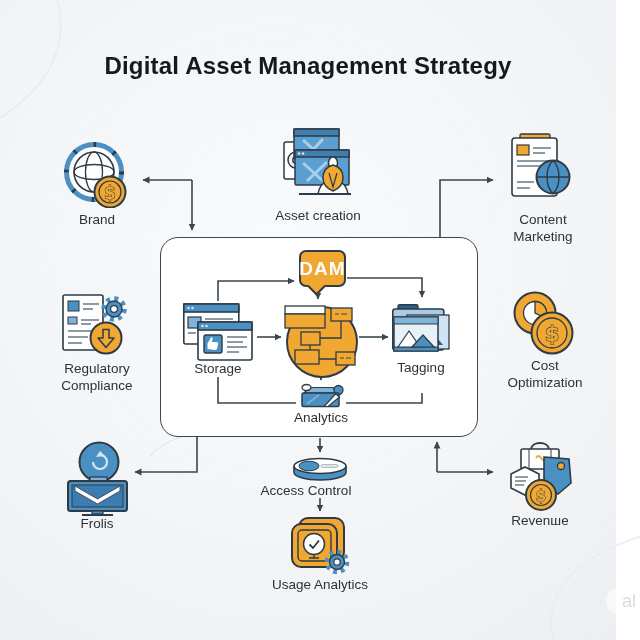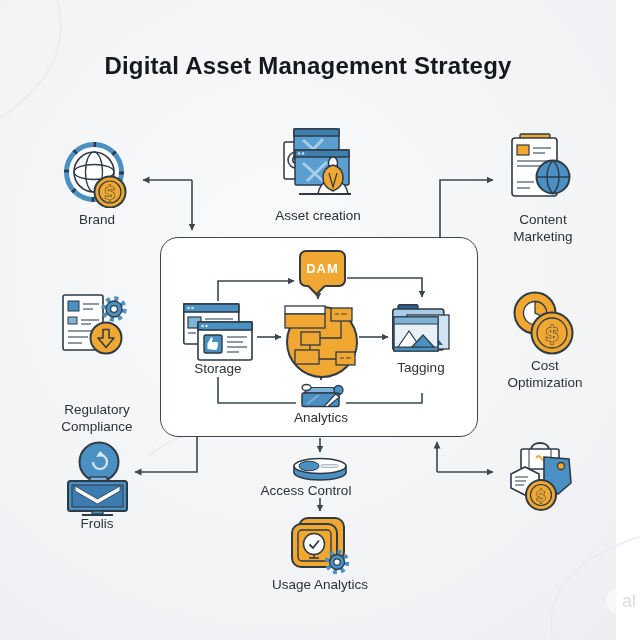--- a/index.html
+++ b/index.html
@@ -11,21 +11,21 @@
          font-size:24px;font-weight:700;color:#15191e;letter-spacing:.2px;}
   .core-box{position:absolute;left:160px;top:237px;width:318px;height:200px;
             background:#ffffff;border:1.5px solid #3a4750;border-radius:18px;box-sizing:border-box;}
   .conn{position:absolute;left:0;top:0;pointer-events:none;}
   .lbl{position:absolute;text-align:center;font-size:13.5px;line-height:17px;color:#2c3238;}
   .lbl span{display:block;}
   .ic{position:absolute;line-height:0;}
   .dam{position:absolute;left:299px;top:250px;width:47px;height:37px;
        background:#f0a832;border:2px solid #333b44;border-radius:7px;
        display:flex;align-items:center;justify-content:center;box-sizing:border-box;}
-  .dam .txt{color:#ffffff;font-weight:700;font-size:13px;letter-spacing:1px;}
+  .dam .txt{color:#ffffff;font-weight:700;font-size:19px;letter-spacing:1px;}
   .dam .tail{position:absolute;left:9px;bottom:-7.5px;width:11px;height:11px;
        background:#f0a832;border-right:2px solid #333b44;border-bottom:2px solid #333b44;
        transform:rotate(45deg);}
   .watermark{position:absolute;left:606px;top:588px;width:46px;height:26px;border-radius:13px;
        background:rgba(255,255,255,.55);color:#d9dce0;font-size:18px;font-weight:400;
        display:flex;align-items:center;justify-content:center;}
 </style>
 </head>
 <body>
 
@@ -119,21 +119,21 @@
       <g stroke="#8d99a3" stroke-width="2">
         <path d="M21,11 H37 M21,16 H31 M19,27 H37 M19,31 H29 M6,38 H36 M6,44 H26 M6,50 H20"></path>
       </g>
       <circle cx="52" cy="16" r="10" fill="none" stroke="#4a90c2" stroke-width="5.5" stroke-dasharray="3.8 4.05"></circle>
       <circle cx="52" cy="16" r="8" fill="#4a90c2" stroke="#2e3a45" stroke-width="1.3"></circle>
       <circle cx="52" cy="16" r="3.4" fill="#fff" stroke="#2e3a45" stroke-width="1.2"></circle>
       <circle cx="44" cy="45" r="15.5" fill="#f0a832" stroke="#2e3a45" stroke-width="2"></circle>
       <path d="M41,36.5 h6 v8.5 h5 l-8,9.5 -8,-9.5 h5 z" fill="#f0a832" stroke="#2e3a45" stroke-width="1.5" stroke-linejoin="round"></path>
     </svg>
   </div>
-  <div class="lbl" style="left:32px;top:360px;width:130px;margin-top:41px;">
+  <div class="lbl" style="left:32px;top:360px;width:130px;">
     <span>Regulatory</span>
     <span>Compliance</span>
   </div>
 
   <div class="ic" style="left:66px;top:441px;">
     <svg width="62" height="75" viewBox="0 0 62 75">
       <circle cx="33" cy="21" r="19.5" fill="#4a90c2" stroke="#2e3a45" stroke-width="2"></circle>
       <path d="M27,21 a7,7 0 1 0 7,-7" fill="none" stroke="#d5e6f2" stroke-width="2.2"></path>
       <polygon points="34,10 39,15 30,16" fill="#d5e6f2"></polygon>
       <rect x="24" y="36" width="17" height="6" fill="#7fb3d8" stroke="#2e3a45" stroke-width="1.3"></rect>
@@ -191,20 +191,23 @@
       <polygon points="36,16 61,18 63,42 50,53 36,45" fill="#4a90c2" stroke="#2e3a45" stroke-width="1.6"></polygon>
       <circle cx="53" cy="25" r="3.5" fill="#f0a832" stroke="#2e3a45" stroke-width="1.3"></circle>
       <polygon points="3,33 17,26 31,33 31,47 17,54 3,47" fill="#fff" stroke="#2e3a45" stroke-width="1.6"></polygon>
       <g stroke="#2e3a45" stroke-width="1">
           <path d="M7,36 h13 M7,40 h11 M7,44 h9"></path>
         </g>
       <circle cx="33" cy="54" r="15" fill="#f0a832" stroke="#2e3a45" stroke-width="2"></circle>
       <circle cx="33" cy="54" r="10.5" fill="none" stroke="#2e3a45" stroke-width="1.2"></circle>
       <text x="33" y="55" text-anchor="middle" dominant-baseline="central" font-family="DejaVu Sans, sans-serif" font-size="15" font-weight="bold" fill="#f0a832" stroke="#2e3a45" stroke-width="0.9" paint-order="stroke">$</text>
     </svg>
+  </div>
+  <div class="lbl" style="left:475px;top:512px;width:130px;">
+    <span>Revenшe</span>
   </div>
 
   <div class="ic" style="left:292px;top:457px;">
     <svg width="56" height="25" viewBox="0 0 56 25">
       <path d="M2,9 L2,15.5 A26,7.5 0 0 0 54,15.5 L54,9" fill="#4a90c2" stroke="#2e3a45" stroke-width="1.6"></path>
       <ellipse cx="28" cy="9" rx="26" ry="7.5" fill="#fff" stroke="#2e3a45" stroke-width="1.6"></ellipse>
       <ellipse cx="17" cy="9" rx="10" ry="4.8" fill="#4a90c2" stroke="#2e3a45" stroke-width="1"></ellipse>
       <rect x="29" y="7.6" width="17" height="2.8" rx="1.4" fill="#e8edf1" stroke="#9aa4ad" stroke-width="0.8"></rect>
     </svg>
   </div>

